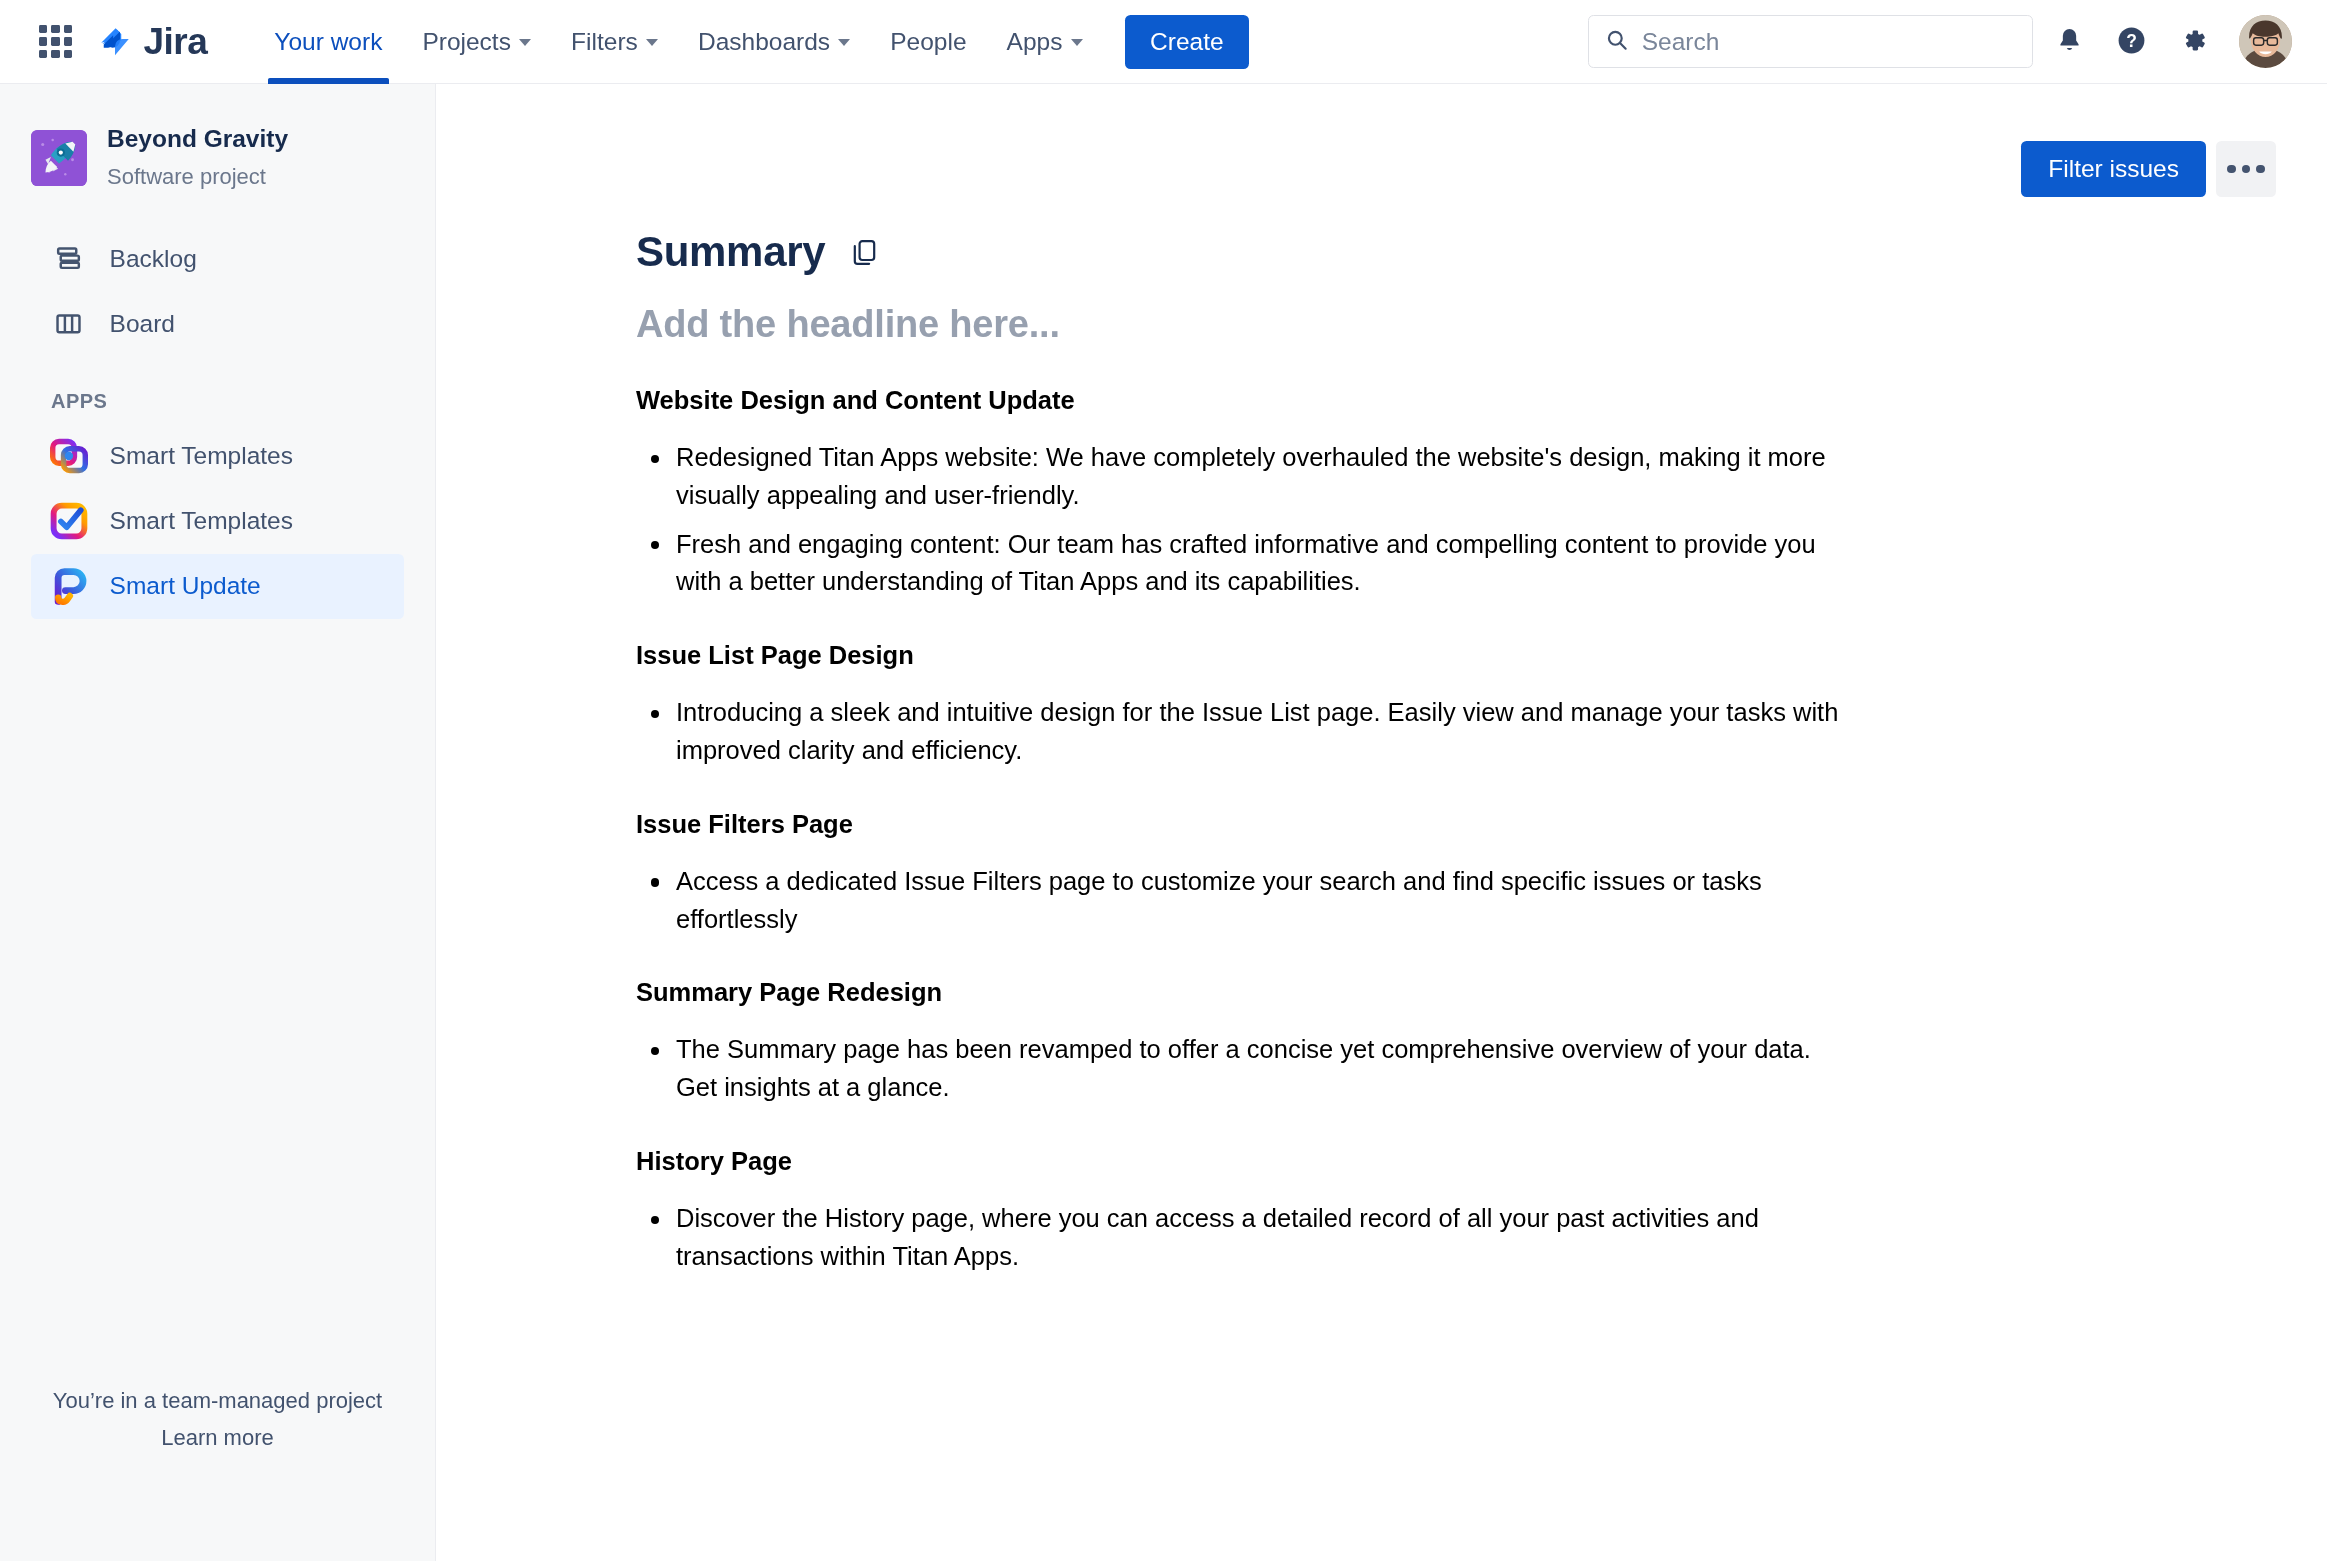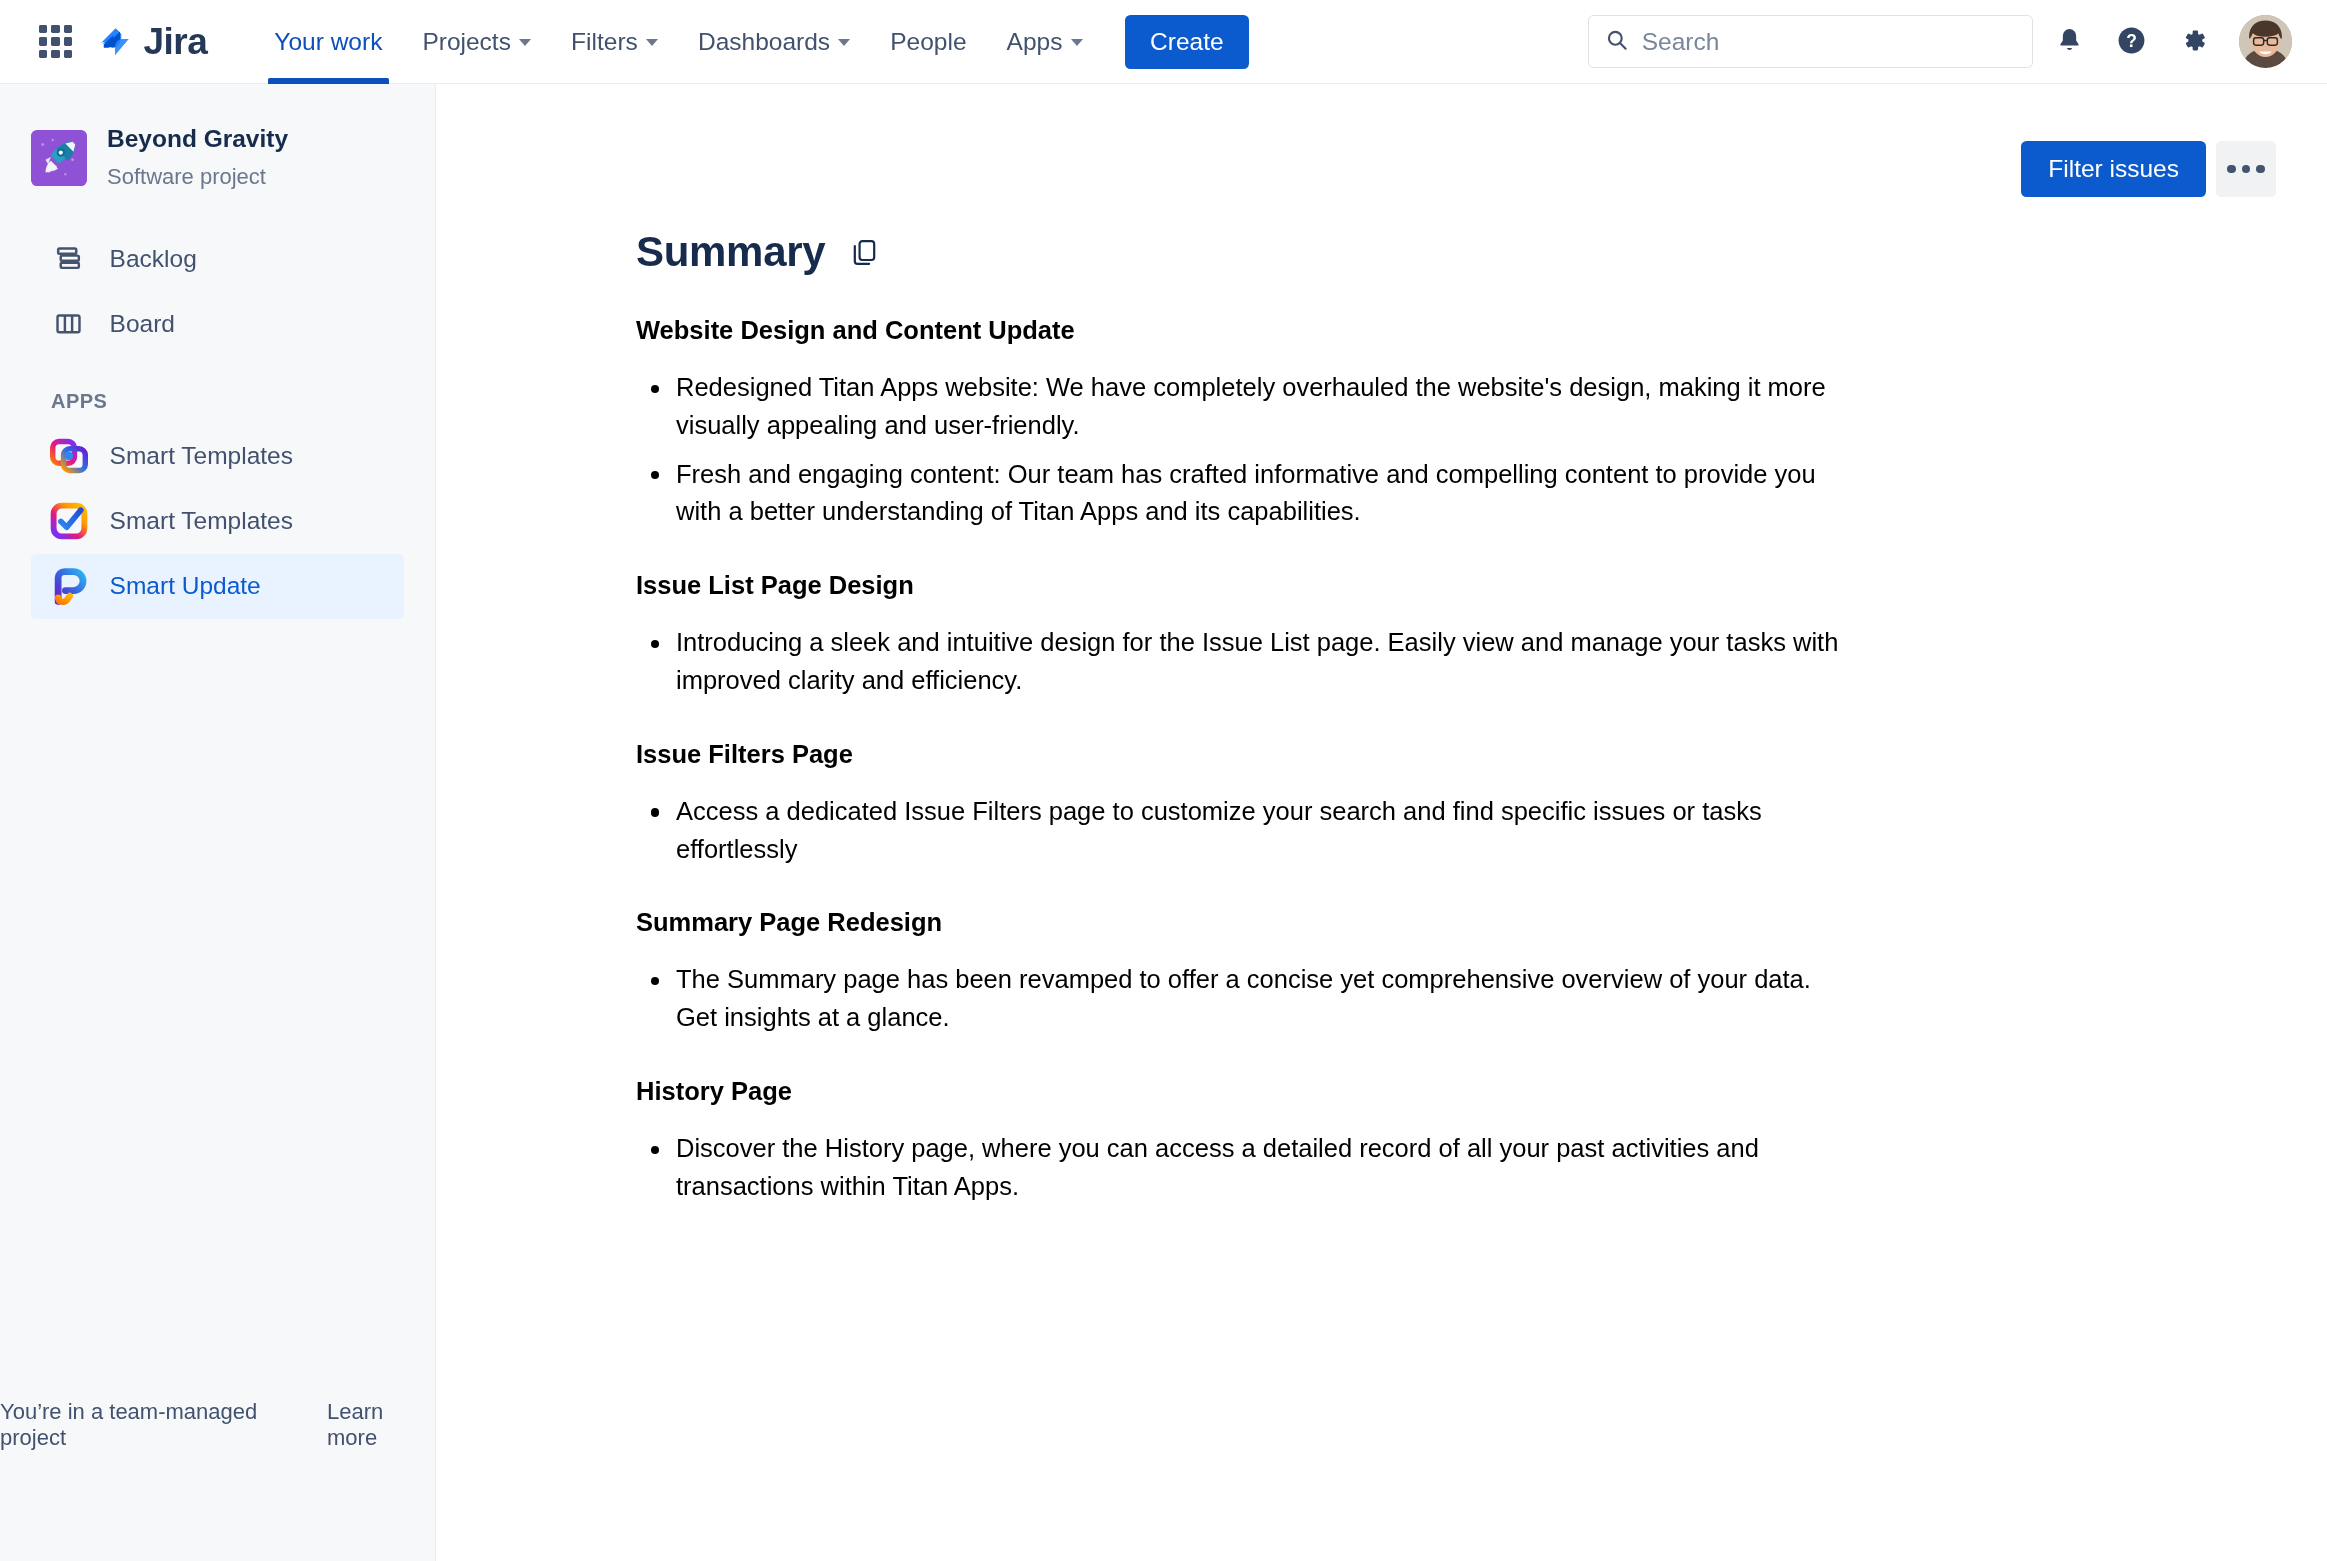--- a/index.html
+++ b/index.html
@@ -117,21 +117,21 @@
   .side-item.selected { background: #e9f2ff; color: #0c5bce; font-weight: 500; }
 
   .apps-label {
     font-size: 20px; font-weight: 700; color: #6b778c;
     letter-spacing: 0.5px; padding: 33px 51px 11px 51px;
   }
   .app-icon { width: 38px; height: 38px; border-radius: 8.2px; flex:0 0 auto; position: relative; overflow:hidden;}
 
   .sidebar-footer {
     margin-top: auto; padding-bottom: 111px;
-    display: flex; flex-direction: row; align-items: center; gap: 11px;
+    display: flex; flex-direction: column; align-items: center; gap: 11px;
   }
   .footer-line { font-size: 22px; color: #42526e; }
   .footer-link { font-size: 22px; color: #42526e; cursor: pointer; }
 
   
   .main {
     position: absolute; top: 85px; left: 438px;
     width: 1889px; height: 1476px;
     background: #ffffff; overflow: hidden;
   }
@@ -442,20 +442,21 @@
     <div class="doc-title-row">
       <span class="doc-title">Summary</span>
       <span class="copy-icon">
         <svg width="31" height="31" viewBox="0 0 24 24" fill="none" stroke="#172b4d" stroke-width="1.7">
           <rect x="8.2" y="3.2" width="11.3" height="14.6" rx="2.1"></rect>
           <path d="M15.6 20.8H6.6a2.1 2.1 0 0 1-2.1-2.1V7.1" stroke-linecap="round"></path>
         </svg>
       </span>
     </div>
 
+    <div class="headline">Add the headline here...</div>
 
     <div class="section">
       <div class="section-title">Website Design and Content Update</div>
       <ul class="bullets">
         <li>Redesigned Titan Apps website: We have completely overhauled the website's design, making it more visually appealing and user-friendly.</li>
         <li>Fresh and engaging content: Our team has crafted informative and compelling content to provide you with a better understanding of Titan Apps and its capabilities.</li>
       </ul>
     </div>
 
     <div class="section">

